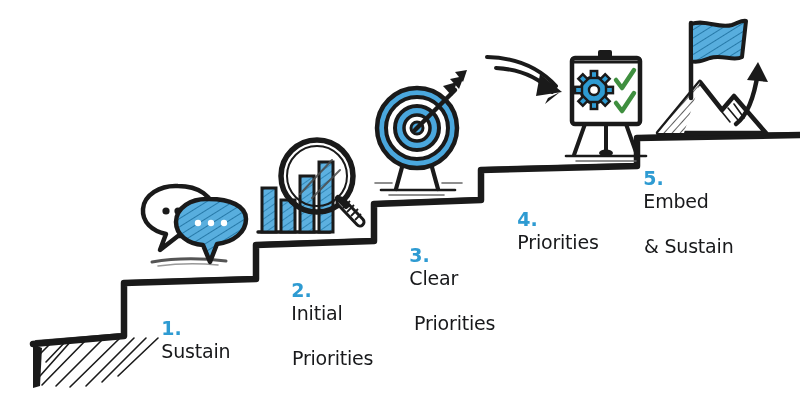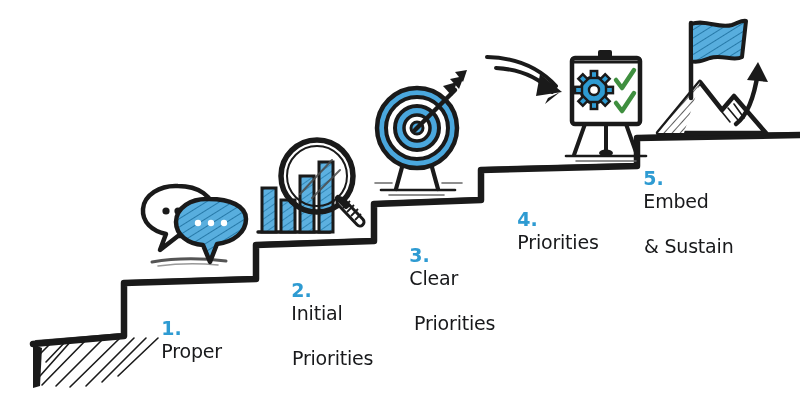--- a/index.html
+++ b/index.html
@@ -239,21 +239,21 @@
                C734,62 722,54 710,58
                C702,61 696,63 691,61 Z" fill="url(#hatchBlue)" stroke="#1a1a1a" stroke-width="4" stroke-linejoin="round"></path>
 
       <path d="M736,124 Q752,112 758,72" fill="none" stroke="#1a1a1a" stroke-width="4.5" stroke-linecap="round"></path>
       <path d="M747,80 L758,62 L768,82 Z" fill="#1a1a1a"></path>
     </g>
   </svg>
 
   <div class="lbl l1">
     <span class="num">1. </span>
-    <span>Proper</span>
+    <span>Sustain</span>
   </div>
 
   <div class="lbl l2">
     <span class="num">2. </span>
     <span>Initial</span>
     <span class="ln2">Priorities</span>
   </div>
 
   <div class="lbl l3">
     <span class="num">3. </span>

